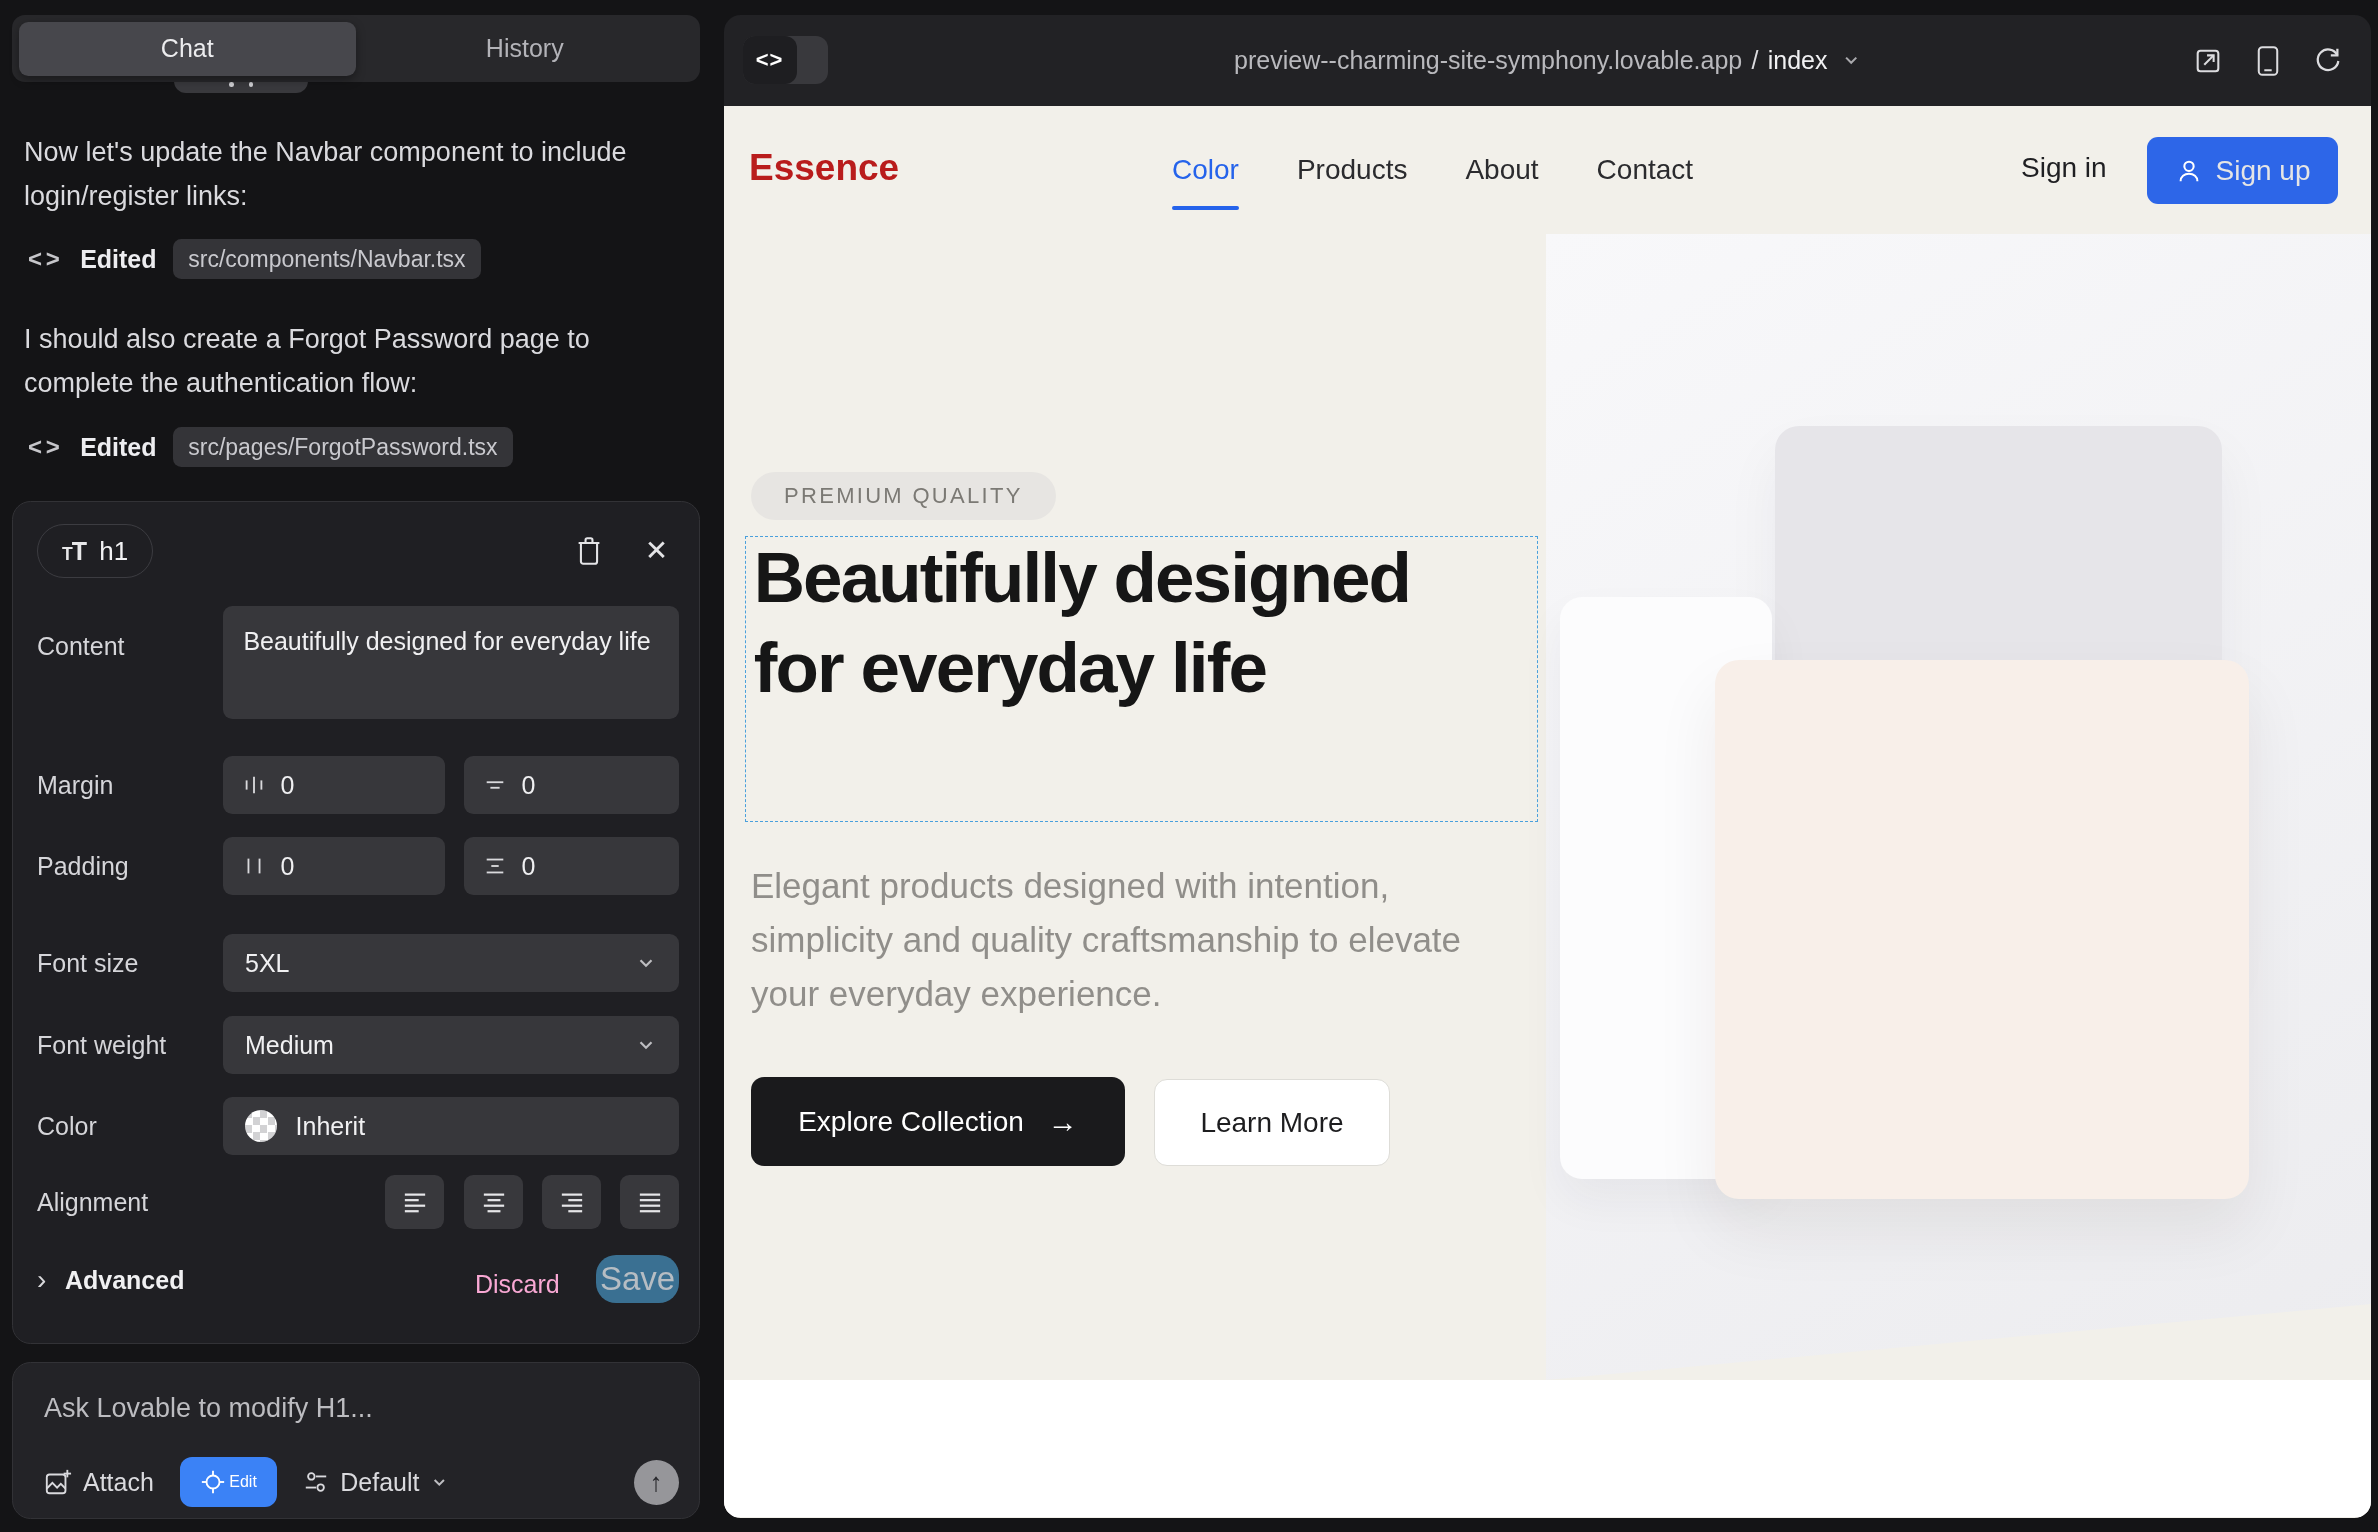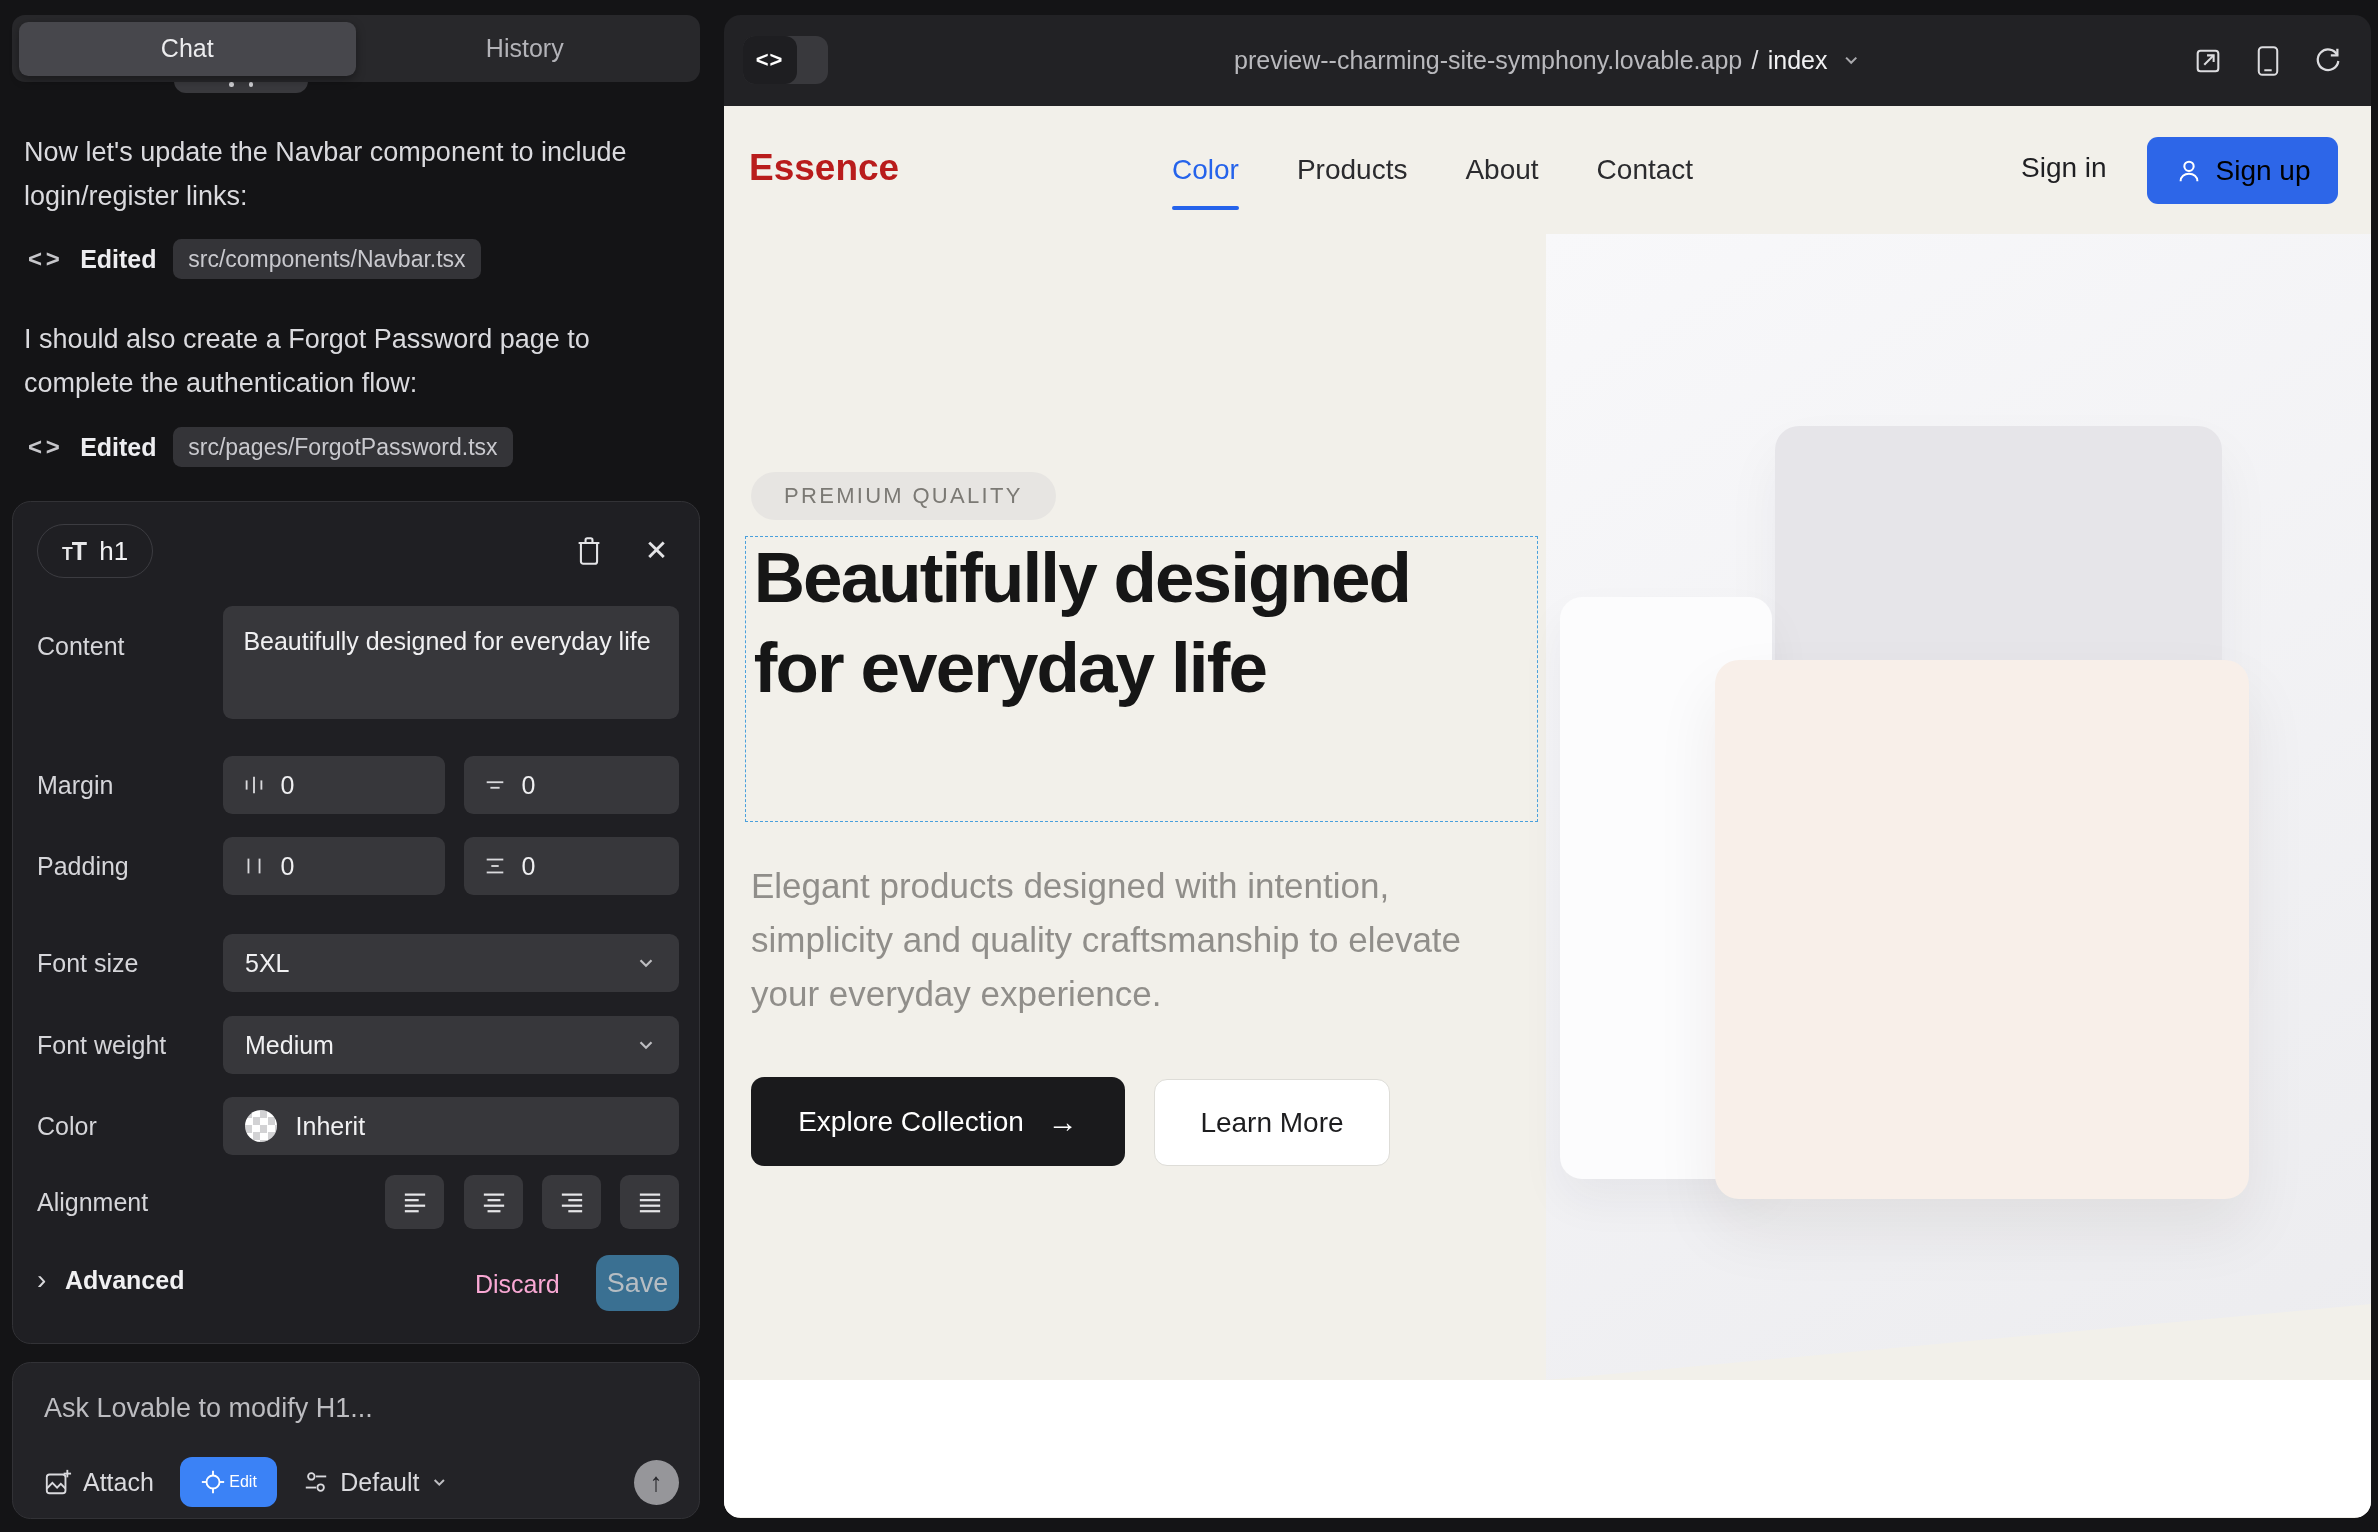--- a/index.html
+++ b/index.html
@@ -47,23 +47,23 @@
          padding:0 22px; font-size:25px; justify-content:space-between; }
   .swatch { width:32px; height:32px; border-radius:50%; margin-right:18.6px;
             background:repeating-conic-gradient(#ffffff 0 90deg, #d2d2d4 90deg 180deg);
             background-size:15px 15px; }
   .align-btn { position:absolute; top:673px; width:59px; height:54px; background:#38383c;
                border-radius:9.3px; display:flex; align-items:center; justify-content:center; }
   .adv { position:absolute; left:24px; top:762px; display:flex; align-items:center; gap:18.6px;
          font-size:25px; color:#f0f0f2; font-weight:600; }
   .adv .chev { font-size:28px; font-weight:400; color:#d9d9dc; }
   .discard { position:absolute; left:462px; top:768px; font-size:25px; color:#f9a8d4; }
-  .save { position:absolute; left:583px; top:753px; width:83px; height:56px; background:#3a7092;
-          border-radius:13px; display:flex; align-items:center; justify-content:center;
-          font-size:27px; color:#b6bdc3; }
+  .save { position:absolute; left:583px; top:753px; width:83px; height:48px; background:#3a7092;
+          border-radius:20px; display:flex; align-items:center; justify-content:center;
+          font-size:33px; color:#b6bdc3; }
 
   
   .composer { position:absolute; left:12px; top:1362px; width:688px; height:157px;
               background:#232327; border:0.9px solid #323236; border-radius:18.6px; }
   .composer-ph { position:absolute; left:31px; top:30px; font-size:27px; color:#bcbcc0; }
   .composer-row { position:absolute; left:31px; right:20.4px; top:93px; height:52px;
                   display:flex; align-items:center; }
   .tool { display:flex; align-items:center; gap:11px; font-size:25px; color:#dadade; }
   .edit-pill { margin-left:26px; height:50px; padding:0 20.4px; background:#3b82f6; border-radius:12px;
                display:flex; align-items:center; gap:3px; font-size:16px; color:#fff; }
@@ -107,21 +107,21 @@
   .site-nav { position:absolute; left:0; top:0; width:1647px; height:128px; }
   .logo { position:absolute; left:25px; top:41px; font-size:37px; font-weight:700; color:#b91c1c; }
   .nav-links { position:absolute; left:448px; top:0; height:128px; display:flex; align-items:center; gap:58px; }
   .nav-link { font-size:28px; color:#2b2b2e; }
   .nav-link.active { color:#2563eb; position:relative; }
   .nav-link.active::after { content:""; position:absolute; left:0; right:0; bottom:-24px; height:3.7px;
                             background:#2563eb; border-radius:1.9px; }
   .signin { position:absolute; left:1297px; top:46px; font-size:28px; color:#1f1f22; }
   .signup { position:absolute; left:1423px; top:31px; width:191px; height:67px; background:#2d66e8;
             border-radius:11px; display:flex; align-items:center; justify-content:center; gap:13px;
-            color:#000000; font-size:28px; }
+            color:#e5e5e5; font-size:28px; }
 
   
   .badge { position:absolute; left:27px; top:366px; height:48px; padding:0 33px; background:#e7e5e2;
            border-radius:24px; display:flex; align-items:center; font-size:22px; letter-spacing:2.3px;
            color:#7b7974; }
   .h1-select { position:absolute; left:21.3px; top:430px; width:793px; height:286px;
                border:1.9px dashed #4aa0dc; }
   .hero-h1 { position:absolute; left:7.4px; top:-3.7px; font-size:71px; line-height:90px; font-weight:600;
              letter-spacing:-1.9px; color:#161616; width:761px; }
   .hero-p { position:absolute; left:27px; top:753px; width:751px; font-size:35px; line-height:54px;

